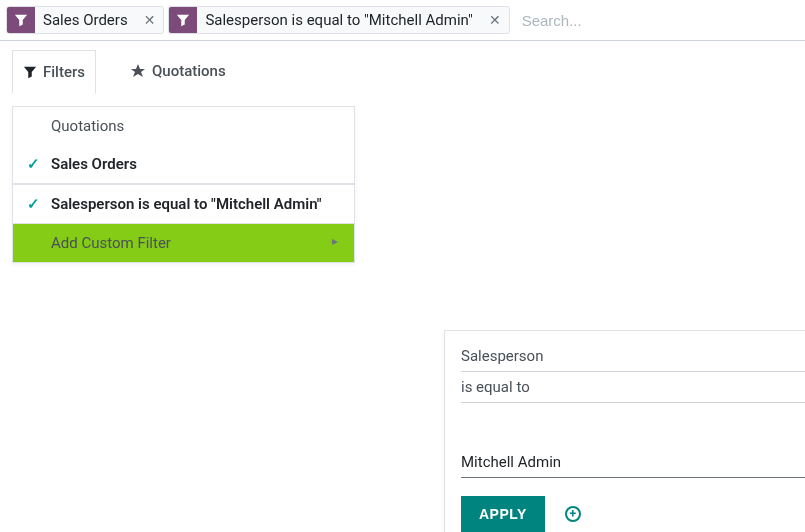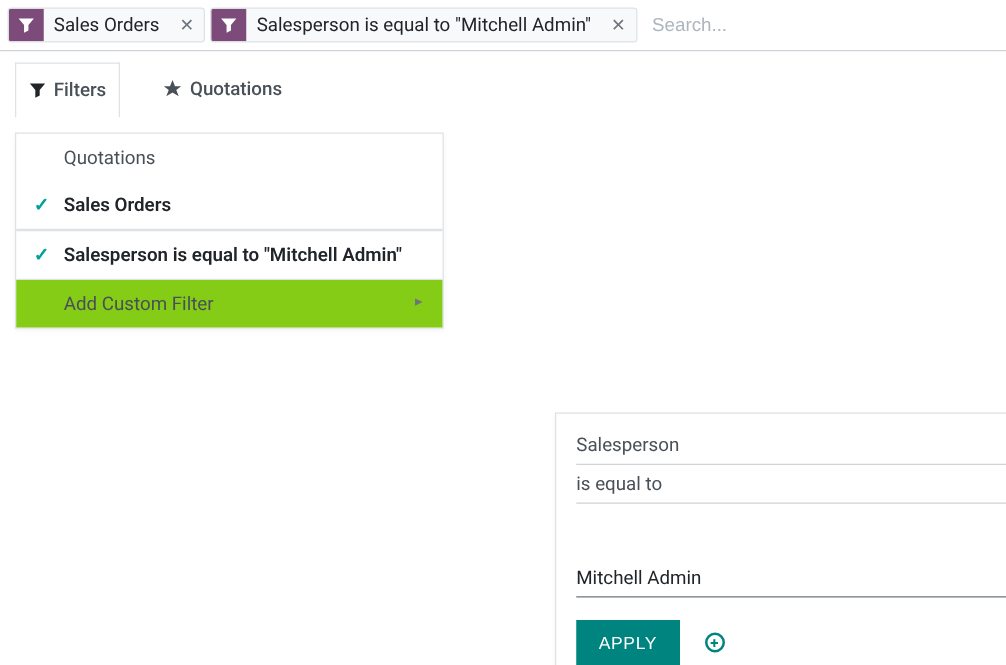--- a/index.html
+++ b/index.html
@@ -23,21 +23,21 @@
 .panel-item.checked::before { content: "✓"; position: absolute; left: 14px; color: #00a09d; font-weight: bold; }
 .panel-divider { border-top: 1px solid #dee2e6; }
 .panel-item.submenu::after { content: "▸"; position: absolute; right: 16px; color: #6c757d; font-size: 12px; }
 .panel-item.highlighted { background: #84cc16; }
 
 .custom-filter-panel { position: absolute; top: 330px; left: 444px; width: 400px; background: #fff; border: 1px solid #dee2e6; padding: 10px 16px 16px; box-shadow: 0 2px 4px rgba(0,0,0,0.05); }
 .cf-row { display: flex; align-items: center; justify-content: space-between; padding: 6px 0; border-bottom: 1px solid #ced4da; color: #495057; }
 .cf-row .caret { color: #6c757d; font-size: 11px; }
 .cf-input-row { padding: 6px 0; border-bottom: 1px solid #6c757d; color: #212529; margin-top: 44px; }
 .cf-actions { display: flex; align-items: center; gap: 20px; margin-top: 18px; }
-.btn-apply { background: #00847f; color: #fff; border: none; padding: 10px 18px; font-weight: 400; font-size: 14px; cursor: pointer; letter-spacing: 0.5px; }
+.btn-apply { background: #00847f; color: #fff; border: none; padding: 10px 18px; font-weight: 700; font-size: 14px; cursor: pointer; letter-spacing: 0.5px; }
 .add-condition { color: #00847f; font-weight: 600; font-size: 14px; display: flex; align-items: center; gap: 4px; cursor: pointer; letter-spacing: 0.3px; }
 .plus-circle { display: inline-flex; align-items: center; justify-content: center; width: 16px; height: 16px; border: 2px solid #00847f; border-radius: 50%; font-size: 12px; line-height: 1; font-weight: bold; }
 
 svg { display: block; }
 </style>
 </head>
 <body>
 
 <div class="search-bar">
   <div class="filter-chip">

